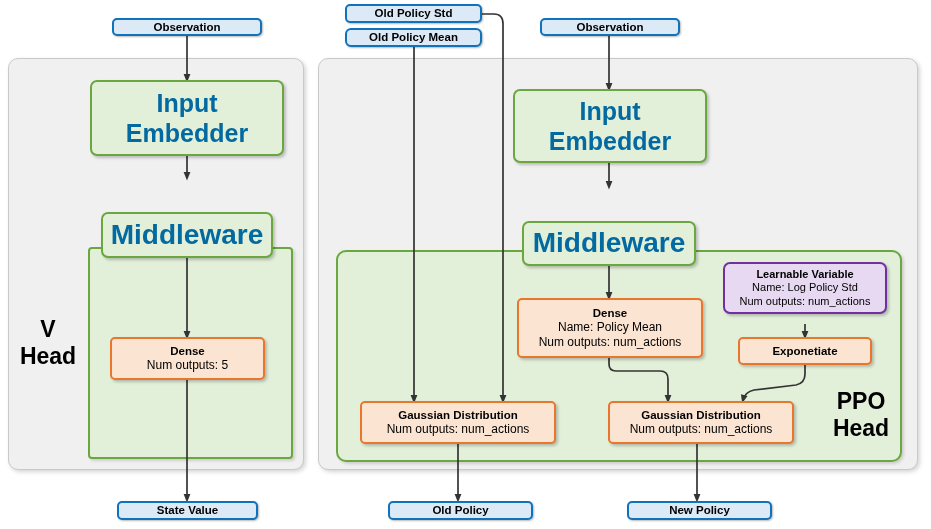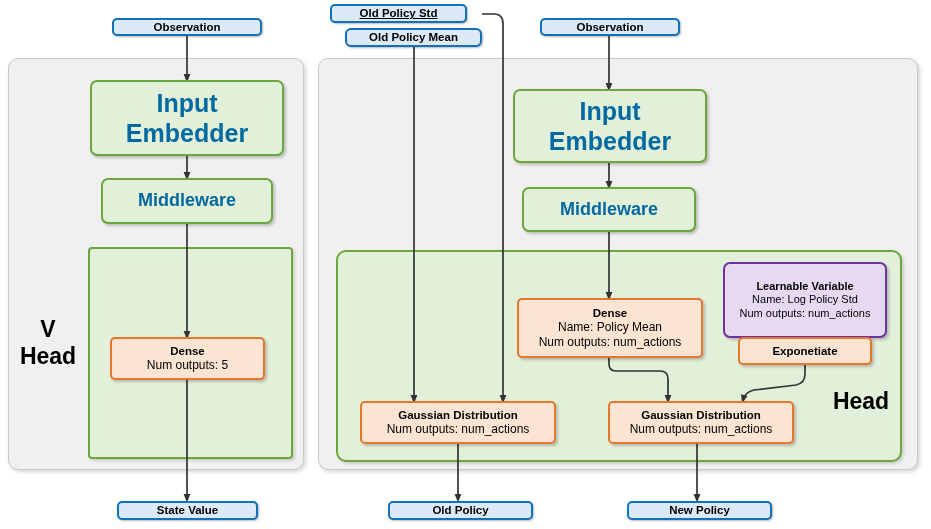--- a/index.html
+++ b/index.html
@@ -24,21 +24,21 @@
     font-size:11.5px;font-weight:bold;color:#000;
     box-shadow:1px 1px 2px rgba(0,0,0,.28);
   }
 
   
   .green-block{
     background:#e2efd9;border:2.5px solid #6aa73f;border-radius:7px;
     box-shadow:2px 2px 3px rgba(0,0,0,.22);
     font-size:25px;font-weight:bold;color:#0369a1;
   }
-  .green-block.small{font-size:18px;}
+  .green-block.small{font-size:28px;margin-top:34px;}
 
   
   .orange{
     background:#fce4d2;border:2.5px solid #e8762c;border-radius:5px;
     box-shadow:2px 2px 3px rgba(0,0,0,.22);
     font-size:11.5px;color:#000;
   }
   .orange .t-sub{font-size:12px;}
 
   
@@ -115,28 +115,29 @@
       <path d="M697,444 L697,499"></path>
     </g>
   </svg>
 
   <div class="head-label" style="left:12px;top:316px;width:72px;">
     <div>V</div>
     <div>Head</div>
   </div>
 
   <div class="head-label" style="left:820px;top:388px;width:82px;">
+    <div>PPO</div>
     <div>Head</div>
   </div>
 
   <div class="node io" style="left:112px;top:18px;width:150px;height:18px;">
     <span class="t-title">Observation</span>
   </div>
 
-  <div class="node io" style="left:330px;top:4px;width:137px;height:19px;text-decoration:underline;">
+  <div class="node io" style="left:345px;top:4px;width:137px;height:19px;">
     <span class="t-title">Old Policy Std</span>
   </div>
 
   <div class="node io" style="left:345px;top:28px;width:137px;height:19px;border-radius:6px;">
     <span class="t-title">Old Policy Mean</span>
   </div>
 
   <div class="node io" style="left:540px;top:18px;width:140px;height:18px;">
     <span class="t-title">Observation</span>
   </div>
@@ -161,21 +162,21 @@
   <div class="node green-block small" style="left:522px;top:187px;width:174px;height:45px;">
     <span class="t-title">Middleware</span>
   </div>
 
   <div class="node orange" style="left:517px;top:298px;width:186px;height:60px;">
     <span class="t-title">Dense</span>
     <span class="t-sub">Name: Policy Mean</span>
     <span class="t-sub">Num outputs: num_actions</span>
   </div>
 
-  <div class="node purple" style="left:723px;top:262px;width:164px;height:76px;">
+  <div class="node purple" style="left:723px;top:262px;width:164px;height:52px;">
     <span class="t-title">Learnable Variable</span>
     <span class="t-sub">Name: Log Policy Std</span>
     <span class="t-sub">Num outputs: num_actions</span>
   </div>
 
   <div class="node orange" style="left:738px;top:337px;width:134px;height:28px;">
     <span class="t-title">Exponetiate</span>
   </div>
 
   <div class="node orange" style="left:360px;top:401px;width:196px;height:43px;">

